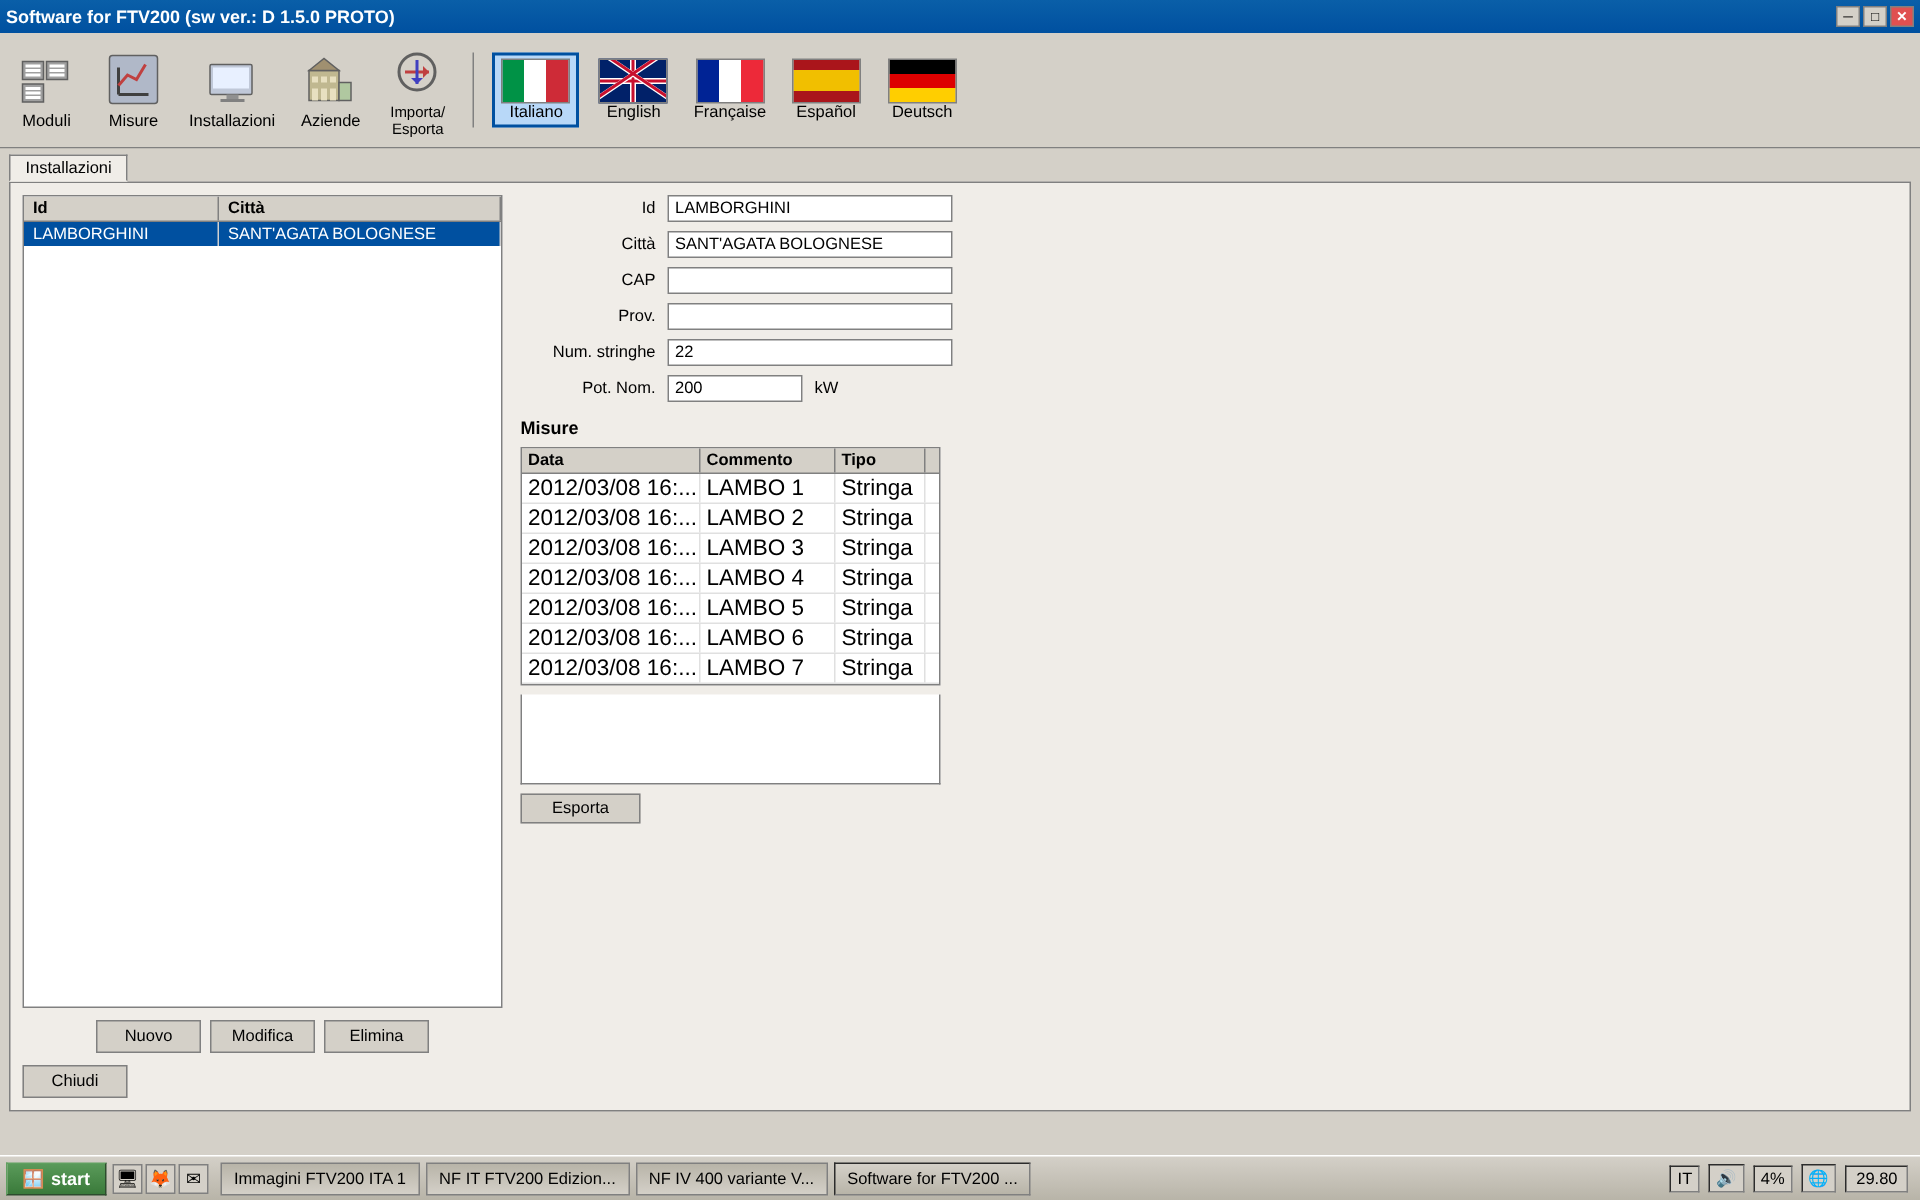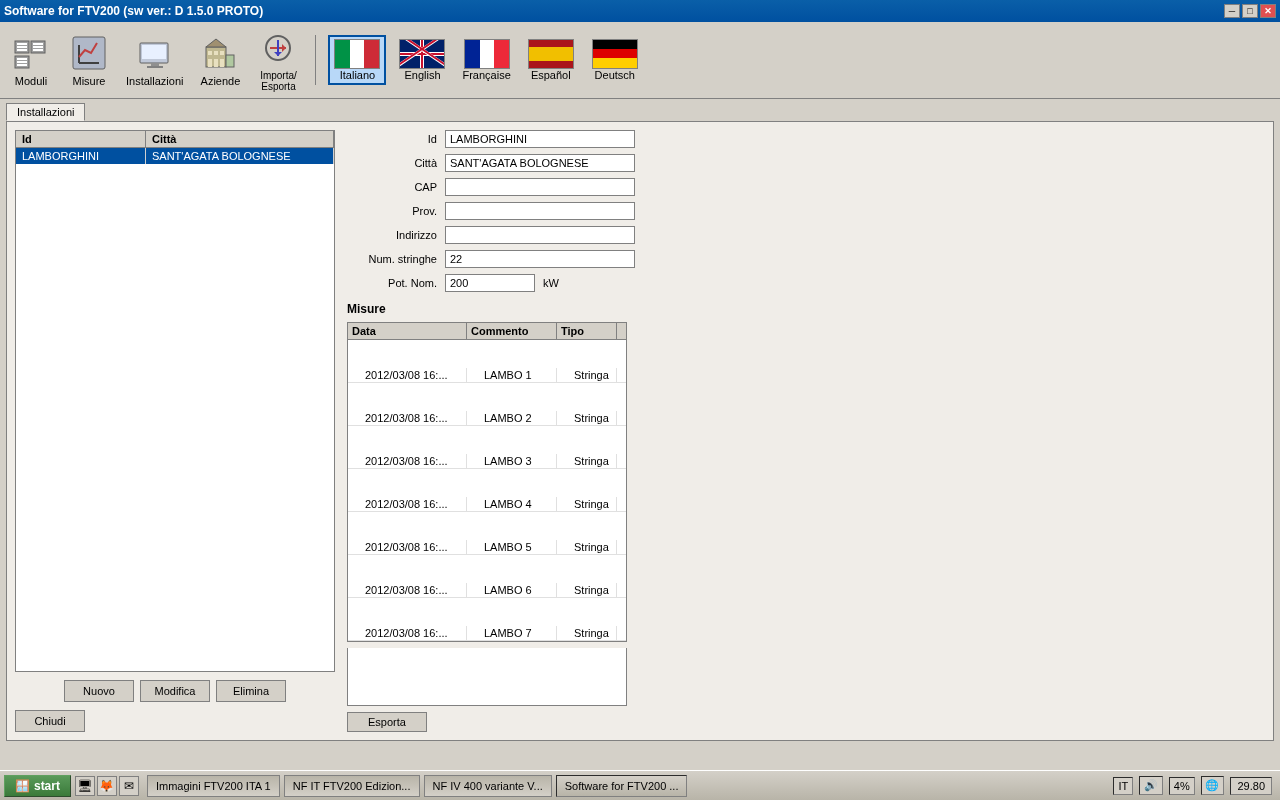--- a/index.html
+++ b/index.html
@@ -178,26 +178,25 @@
       padding: 2px 4px;
       font-size: 11px;
       font-weight: bold;
       border-right: 1px solid #808080;
     }
     .misure-row {
       display: flex;
       border-bottom: 1px solid #e0e0e0;
     }
     .misure-cell {
-      padding: 1px 17px;
-      font-size: 11px;
+      padding: 1px 4px;
+      font-size: 15px;
       border-right: 1px solid #e0e0e0;
       white-space: nowrap;
       overflow: hidden;
-      margin-top: 28px;
     }
     .col-data { width: 119px; }
     .col-comment { width: 90px; }
     .col-tipo { width: 60px; }
 
     .misure-empty-area {
       background: white;
       border: 1px solid #808080;
       border-top: none;
       width: 280px;
@@ -440,24 +439,20 @@
     <div class="field-row">
       <span class="field-label">CAP</span>
       <input class="field-input" type="text" style="">
     </div>
 
     <div class="field-row">
       <span class="field-label">Prov.</span>
       <input class="field-input" type="text" style="">
     </div>
 
-    <div class="field-row">
-      <span class="field-label">Indirizzo</span>
-      <input class="field-input" type="text" style="">
-    </div>
 
     <div class="field-row">
       <span class="field-label">Num. stringhe</span>
       <input class="field-input" type="text" value="22" style="">
     </div>
 
     <div class="field-row">
       <span class="field-label">Pot. Nom.</span>
       <input class="field-input" type="text" style="width: 90px;" value="200">
       <span class="field-unit">kW</span>

